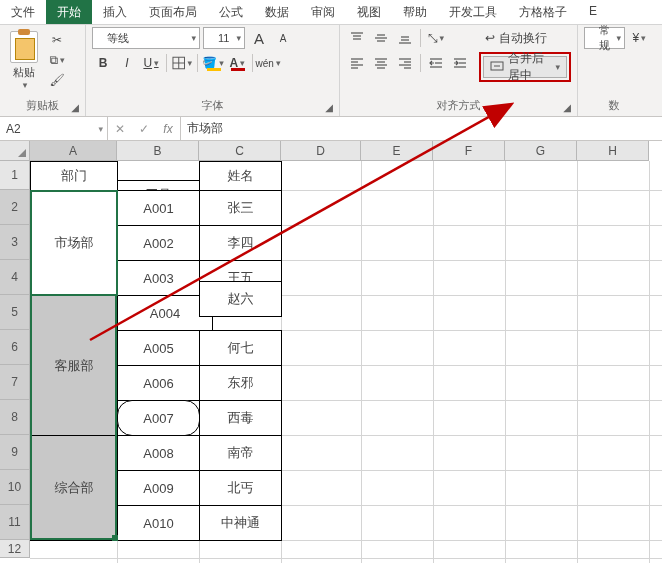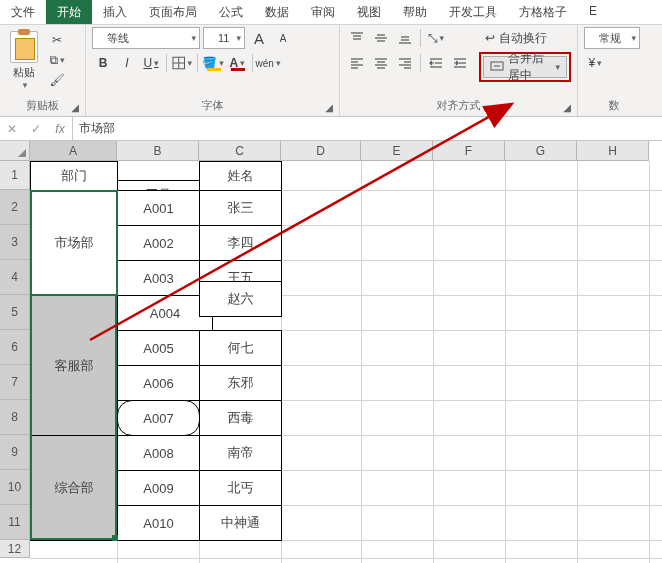--- a/index.html
+++ b/index.html
@@ -49,21 +49,21 @@
 .align-rows{display:flex;flex-direction:column;gap:3px}
 .align-row{display:flex;gap:2px;align-items:center}
 .abtn{width:22px;height:22px;display:flex;align-items:center;justify-content:center}
 .abtn svg{width:14px;height:14px;stroke:#555;stroke-width:1.2;fill:none}
 .wrap-merge{display:flex;flex-direction:column;gap:3px;margin-left:8px}
 .wm-btn{display:flex;align-items:center;gap:4px;height:22px;padding:0 6px;font-size:12px}
 .merge-highlight{border:2.5px solid #c00000;padding:2px}
 .merge-btn{display:flex;align-items:center;gap:4px;height:22px;padding:0 6px;background:#e6e6e6;border:1px solid #adadad}
 
 
-.num-col{display:flex;flex-direction:column;gap:3px}
+.num-col{display:flex;gap:3px}
 .num-row{display:flex;gap:4px;align-items:center}
 
 
 .fbar{display:flex;height:24px;border-bottom:1px solid #c8c6c4;align-items:stretch;background:#fff}
 .namebox{width:108px;border-right:1px solid #c8c6c4;display:flex;align-items:center;padding:0 6px;position:relative;font-size:12px}
 .namebox::after{content:"▾";position:absolute;right:4px;font-size:9px;color:#888}
 .fx-btns{display:flex;align-items:center;border-right:1px solid #c8c6c4}
 .fxb{width:24px;display:flex;align-items:center;justify-content:center;color:#999;font-size:12px}
 .fx-lbl{font-style:italic;color:#888}
 .fcell{flex:1;display:flex;align-items:center;padding:0 6px;font-size:12px}
@@ -266,20 +266,21 @@
       <div class="combo" style="width:56px">常规</div>
       <div class="num-row">
         <div class="fbtn">¥<span class="drop-arrow">▾</span></div>
       </div>
     </div>
     <div class="r-group-label">数</div>
   </div>
 </div>
 
 <div class="fbar">
+  <div class="namebox">A2</div>
   <div class="fx-btns">
     <div class="fxb">✕</div>
     <div class="fxb">✓</div>
     <div class="fxb fx-lbl">fx</div>
   </div>
   <div class="fcell">市场部</div>
 </div>
 
 <div class="grid-wrap">
   <div class="corner"></div>

